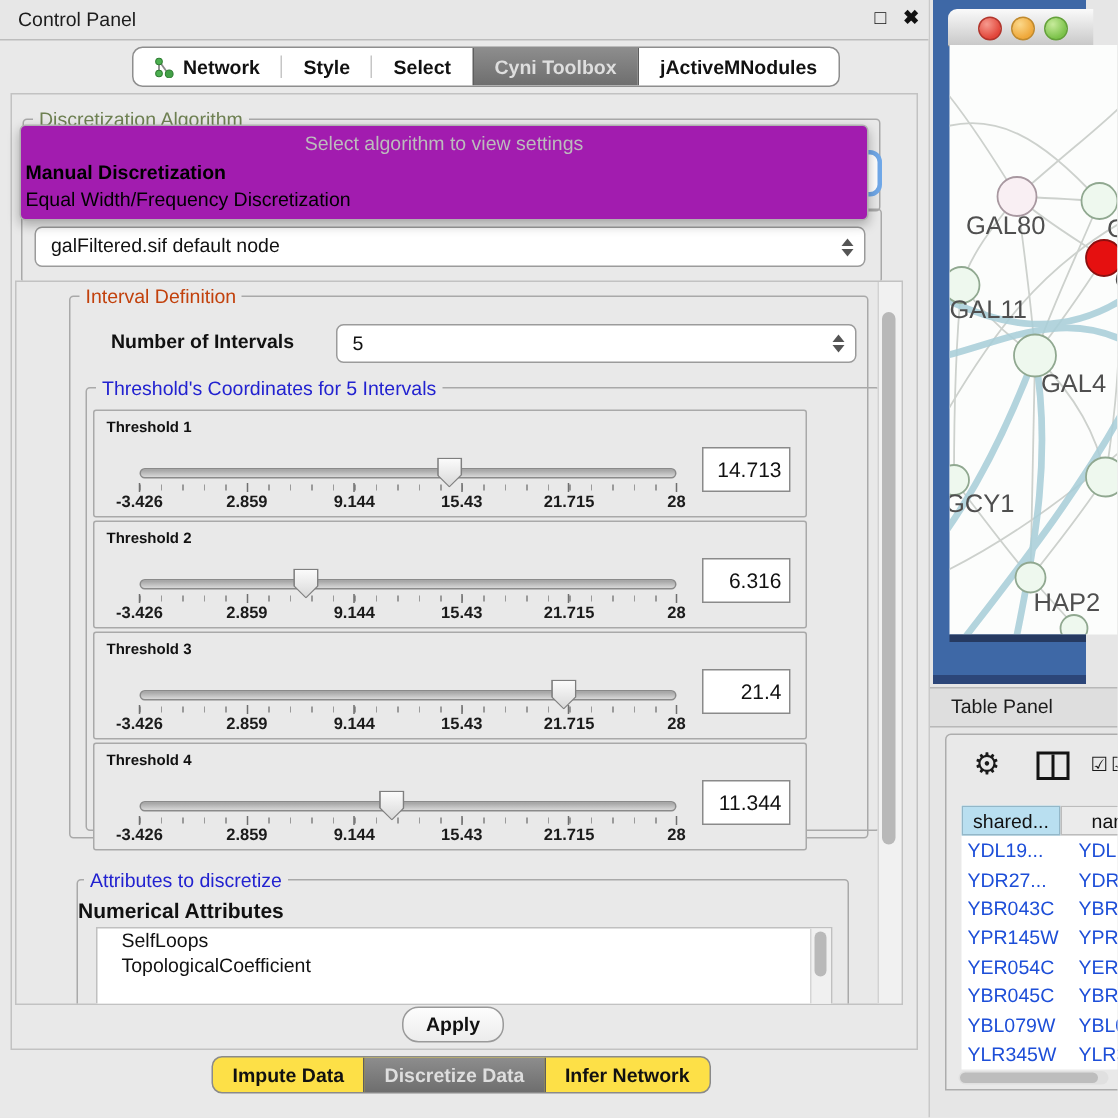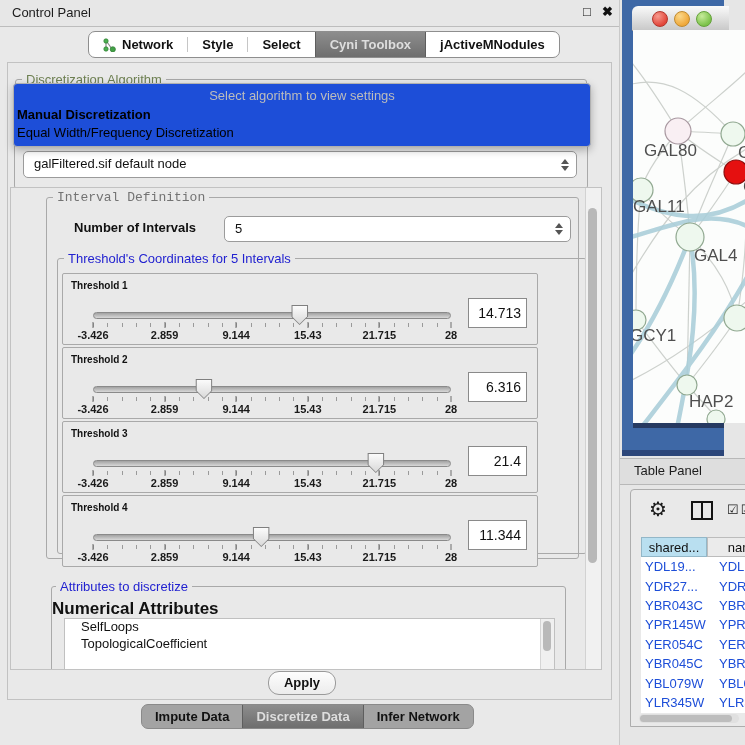--- a/index.html
+++ b/index.html
@@ -21,38 +21,38 @@
   .seg-sep{width:1px;background:#c6c6c6;margin:5px 0;}
   .seg.selected{background:linear-gradient(#8d8d8d,#6e6e6e);color:#dedede;
                 border-left:1px solid #5e5e5e;border-right:1px solid #5e5e5e;}
   #net-icon{width:13px;height:14px;margin-right:6px;}
 
   
   #cp-frame{left:7px;top:62px;width:603px;height:636px;border:1px solid #c2c2c2;background:#e9e9e9;}
 
   .groupbox{position:absolute;border:1px solid #a9a9a9;border-radius:3px;}
   .grouplabel{position:absolute;top:-8px;left:6px;background:#e9e9e9;padding:0 4px;font-size:13px;white-space:nowrap;}
-  .lbl-green{color:#737373;font-family:Liberation Mono, monospace;}
+  .lbl-green{color:#c2410c;}
   .lbl-blue{color:#2222d0;}
   .lbl-olive{color:#6e8052;}
   .lbl-dark{color:#333;}
 
   
   .combo{position:absolute;background:#fff;border:1px solid #9b9b9b;border-radius:5px;font-size:13px;color:#111;}
   .combo .val{position:absolute;left:10px;top:0;line-height:24px;white-space:nowrap;}
   .stepper{position:absolute;right:7px;top:50%;transform:translateY(-50%);width:9px;height:14px;}
   .stepper .up{position:absolute;left:1px;top:1px;width:0;height:0;border-left:4px solid transparent;border-right:4px solid transparent;border-bottom:5px solid #555;}
   .stepper .dn{position:absolute;left:1px;bottom:1px;width:0;height:0;border-left:4px solid transparent;border-right:4px solid transparent;border-top:5px solid #555;}
 
   
   #focus-ring{left:558px;top:100px;width:24px;height:25px;border:3px solid #70a8e8;border-radius:8px;background:#fff;z-index:5;}
 
   
-  #algo-popup{left:13px;top:83px;width:564px;height:62px;background:#1d4ed8;border:1px solid #b0b0b0;border-radius:4px;
-              box-shadow:0 3px 8px rgba(0,0,0,.28);z-index:20;padding-left:12px;}
+  #algo-popup{left:13px;top:83px;width:564px;height:62px;background:#a21caf;border:1px solid #b0b0b0;border-radius:4px;
+              box-shadow:0 3px 8px rgba(0,0,0,.28);z-index:20;}
   #algo-hint{position:absolute;left:0;right:0;top:4px;text-align:center;font-size:13px;color:#bcbcbc;}
   .algo-opt{position:absolute;left:3px;font-size:13px;color:#000;line-height:16px;white-space:nowrap;}
   #algo-opt-0{top:23px;font-weight:bold;}
   #algo-opt-1{top:41px;}
 
   
   #main-area{left:10px;top:187px;width:590px;height:481px;border:1px solid #c2c2c2;background:#e9e9e9;overflow:hidden;}
   #main-scrollbar{position:absolute;right:0;top:0;width:15px;height:481px;background:#f1f1f1;border-left:1px solid #d2d2d2;}
   #main-thumb{position:absolute;left:2px;top:20px;width:9px;height:355px;border-radius:5px;background:#b8b8b8;}
 
@@ -79,21 +79,21 @@
   .attr-item{font-size:13px;color:#111;line-height:16.5px;padding-left:16px;white-space:nowrap;}
   #attr-scroll{position:absolute;right:0;top:0;width:13px;bottom:0;background:#f0f0f0;border-left:1px solid #d5d5d5;}
   #attr-thumb{position:absolute;left:2px;top:2px;width:8px;height:30px;border-radius:4px;background:#b9b9b9;}
 
   
   #apply-btn{left:268px;top:671px;width:66px;height:22px;border:1px solid #9a9a9a;border-radius:11px;
              background:linear-gradient(#fdfdfd,#ececec);font-size:13px;font-weight:bold;color:#111;
              text-align:center;line-height:22px;}
 
   
-  #bottom-tabs{left:141px;top:704px;height:23px;display:inline-flex;background:#a3a3a3;border:1px solid #8a8a8a;
+  #bottom-tabs{left:141px;top:704px;height:23px;display:inline-flex;background:#fde047;border:1px solid #8a8a8a;
                border-radius:7px;overflow:hidden;font-size:13px;font-weight:bold;color:#111;}
   .btab{display:flex;align-items:center;padding:0 13px;white-space:nowrap;}
   .btab.selected{background:linear-gradient(#8d8d8d,#6e6e6e);color:#dedede;
                  border-left:1px solid #5e5e5e;border-right:1px solid #5e5e5e;}
 
   
   #net-window{left:622px;top:0;width:102px;height:456px;background:#3e68a6;}
   #net-window .frame-bottom{position:absolute;left:0;bottom:0;width:100%;height:6px;background:#2c4679;}
   #net-titlebar{position:absolute;left:10px;top:6px;right:-5px;height:24px;border-top-left-radius:6px;
                 background:linear-gradient(#fafafa,#c9c9c9);border-bottom:1px solid #999;}
@@ -300,21 +300,21 @@
             <span class="ticklbl p80">21.715</span>
             <span class="ticklbl p100">28</span>
           </div>
           <div class="valbox">11.344</div>
         </div>
       </div>
     </div>
 
     <div class="groupbox" style="left:40px;top:398px;width:513px;height:120px;">
       <span class="grouplabel lbl-blue" style="left:4px;">Attributes to discretize</span>
-      <span class="abs" style="left:0px;top:12px;font-size:17px;font-weight:bold;color:#111;">Numerical Attributes</span>
+      <span class="abs" style="left:0px;top:12px;font-size:14px;font-weight:bold;color:#111;">Numerical Attributes</span>
       <div id="attr-list">
         <div class="attr-item">SelfLoops</div>
         <div class="attr-item">TopologicalCoefficient</div>
         <div id="attr-scroll">
             <div id="attr-thumb"></div>
           </div>
       </div>
     </div>
 
     <div id="main-scrollbar">

